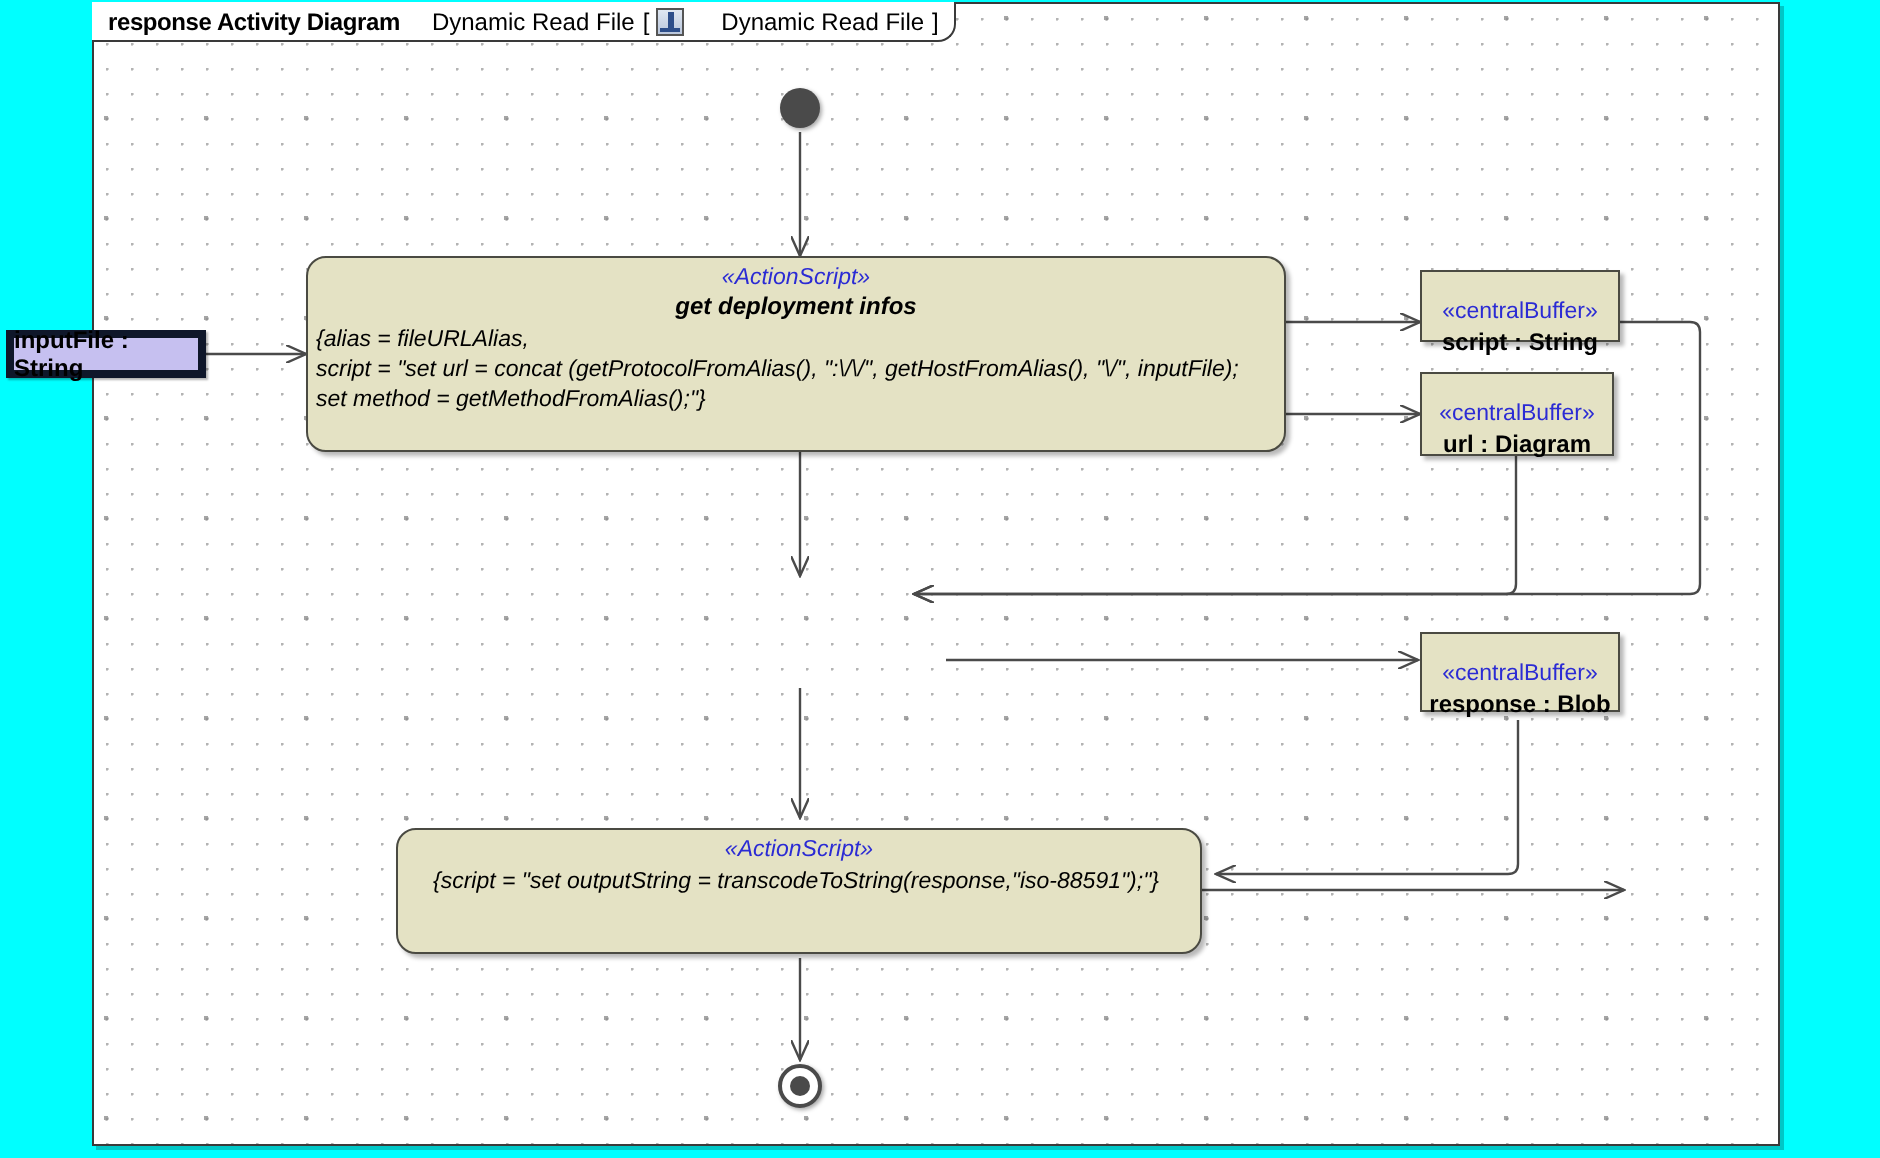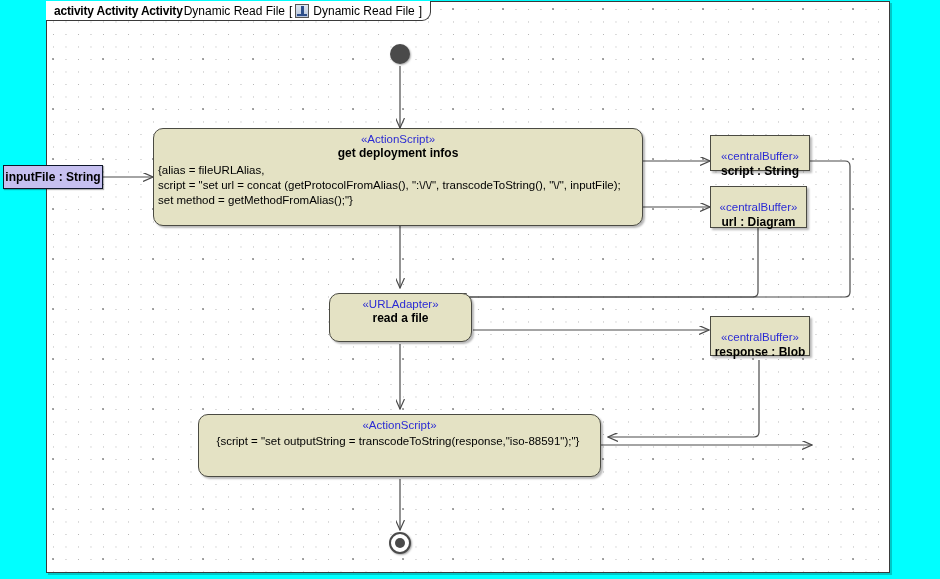--- a/index.html
+++ b/index.html
@@ -57,21 +57,21 @@
     padding: 0 8px 0 8px;
     display: flex;
     align-items: center;
     font-size: 12px;
     color: #000;
     white-space: nowrap;
     border-bottom-right-radius: 9px;
     z-index: 6;
   }
   .frame-title .kw { font-weight: bold; letter-spacing: -0.2px; }
-  .frame-title .nm { margin-left: 1px; }
+  .frame-title .nm { margin-left: 16px; }
   .frame-title .br { margin-left: 4px; }
   .ad-icon {
     display: inline-block;
     width: 14px; height: 14px;
     margin: 0 3px 0 3px;
     position: relative;
     border: 1px solid #555;
     background: linear-gradient(#dfe7f2,#b9c6dc);
     vertical-align: middle;
     box-sizing: border-box;
@@ -92,20 +92,21 @@
     position: absolute;
     box-sizing: border-box;
     background: #E4E2C4;
     border: 1px solid #4a4a42;
     box-shadow: 2px 2px 2px rgba(0,0,0,0.28);
     z-index: 4;
   }
   .action {
     border-radius: 10px;
     text-align: center;
+    font-style: italic;
   }
   .stereo {
     color: #2B2BD4;
     font-size: 11.5px;
     line-height: 14px;
     margin-top: 3px;
   }
   .title {
     font-weight: bold;
     font-size: 12px;
@@ -124,21 +125,21 @@
     text-align: center;
     padding-top: 12px;
   }
   .buffer .stereo { margin-top: 1px; }
   .buffer .title { margin-top: 1px; }
 
   .pin {
     position: absolute;
     box-sizing: border-box;
     background: #C6C0F0;
-    border: 1px solid #0f172a;
+    border: 4px solid #0f172a;
     font-weight: bold;
     font-size: 12px;
     color: #000;
     display: flex;
     align-items: center;
     justify-content: center;
     box-shadow: 1px 1px 1px rgba(0,0,0,0.3);
     z-index: 7;
   }
 
@@ -184,21 +185,21 @@
 <body>
 
 <div id="root">
 
   <div class="frame">
     <div class="grid"></div>
     <div class="grid2"></div>
   </div>
 
   <div class="frame-title">
-    <span class="kw">activity Activity Activity</span>
+    <span class="kw">response Activity Diagram</span>
     <span class="nm">Dynamic Read File</span>
     <span class="br">[</span>
     <span class="ad-icon"></span>
     <span class="nm">Dynamic Read File</span>
     <span class="br">]</span>
   </div>
 
   <svg class="edges">
     <defs>
       <marker id="ah" markerWidth="11" markerHeight="9" refX="10" refY="4.5" orient="auto" markerUnits="userSpaceOnUse">
@@ -232,38 +233,34 @@
   </svg>
 
   <div class="initial" style="left:390px; top:44px;"></div>
 
   <div class="pin" style="left:3px; top:165px; width:100px; height:24px;">inputFile : String</div>
 
   <div class="node action" style="left:153px; top:128px; width:490px; height:98px;">
     <div class="stereo">«ActionScript»</div>
     <div class="title">get deployment infos</div>
     <div class="body">{alias = fileURLAlias,
-script = "set url = concat (getProtocolFromAlias(), ":\/\/", transcodeToString(), "\/", inputFile);
+script = "set url = concat (getProtocolFromAlias(), ":\/\/", getHostFromAlias(), "\/", inputFile);
 set method = getMethodFromAlias();"}</div>
   </div>
 
   <div class="node buffer" style="left:710px; top:135px; width:100px; height:36px;">
     <div class="stereo">«centralBuffer»</div>
     <div class="title">script : String</div>
   </div>
 
   <div class="node buffer" style="left:710px; top:186px; width:97px; height:42px;">
     <div class="stereo">«centralBuffer»</div>
     <div class="title">url : Diagram</div>
   </div>
 
-  <div class="node action" style="left:329px; top:293px; width:143px; height:49px;">
-    <div class="stereo">«URLAdapter»</div>
-    <div class="title">read a file</div>
-  </div>
 
   <div class="node buffer" style="left:710px; top:316px; width:100px; height:40px;">
     <div class="stereo">«centralBuffer»</div>
     <div class="title">response : Blob</div>
   </div>
 
   <div class="node action" style="left:198px; top:414px; width:403px; height:63px;">
     <div class="stereo">«ActionScript»</div>
     <div class="body" style="text-align:center; padding-left:0;">{script = "set outputString = transcodeToString(response,"iso-88591");"}</div>
   </div>

